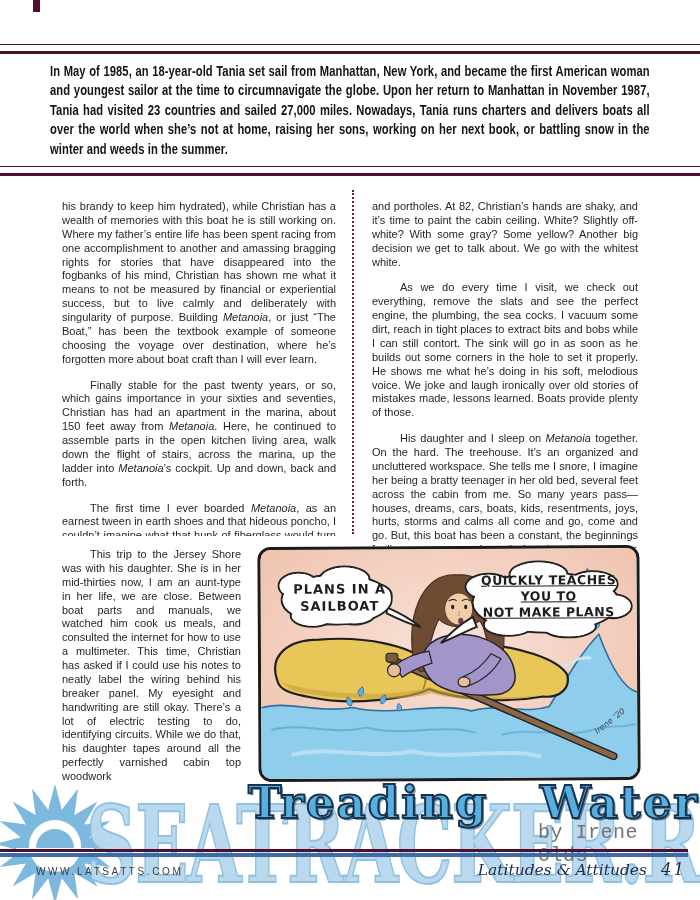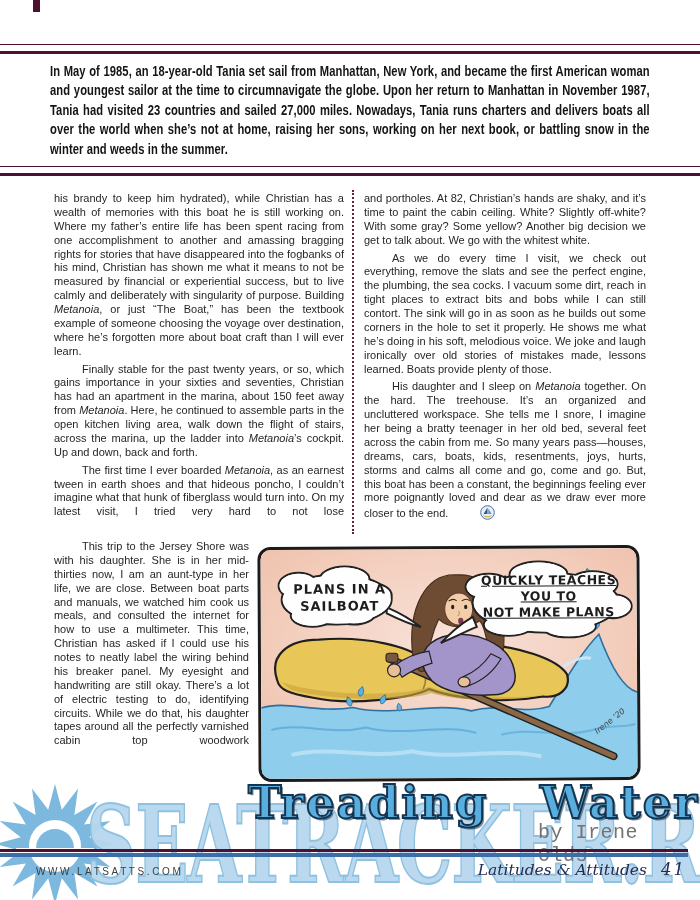--- a/index.html
+++ b/index.html
@@ -17,21 +17,21 @@
   .rule-top{top:44px;}
   .rule-intro-bottom{top:166px;}
 
   
   .intro-wrap{position:absolute;left:50px;top:62px;width:760px;transform:scaleX(0.789);
               transform-origin:left top;}
   .intro{font-weight:700;font-size:14.2px;line-height:19.4px;color:#141414;
          text-align:justify;letter-spacing:0.1px;margin:0;}
 
   
-  .para{margin:4px;font-size:11px;line-height:13.88px;color:#262626;text-align:justify;}
+  .para{margin:12px;font-size:11px;line-height:13.88px;color:#262626;text-align:justify;}
   .para.indent{text-indent:28px;}
   .para.force-just{text-align-last:justify;}
   .col-left-full{position:absolute;left:50px;top:188px;width:298px;height:348px;overflow:hidden;}
   .col-left-narrow{position:absolute;left:50px;top:536px;width:203px;height:310px;overflow:hidden;}
   .col-right{position:absolute;left:360px;top:188px;width:290px;height:360px;overflow:hidden;}
   .col-divider{position:absolute;left:352px;top:190px;height:344px;width:0;
                border-left:2px dotted #6d1b3c;}
 
   .eoa-icon{display:inline-block;width:15px;height:15px;vertical-align:-3px;margin-left:4px;}
 

